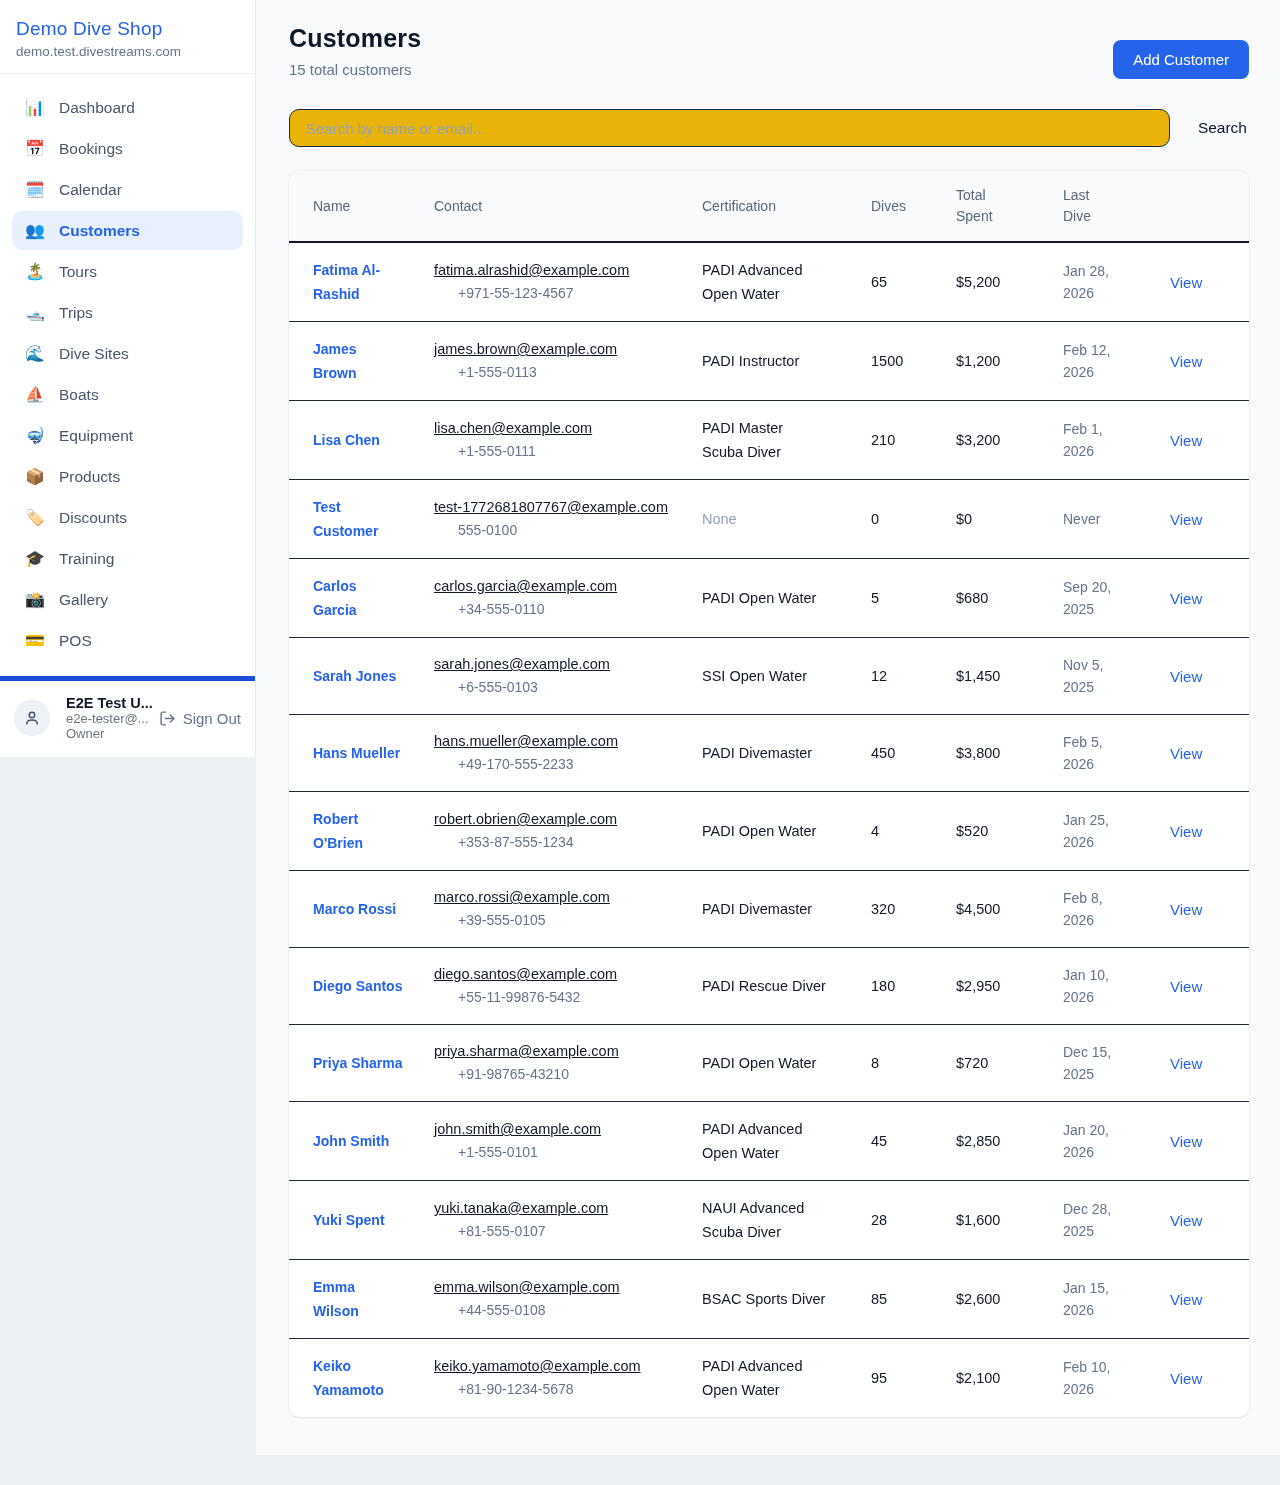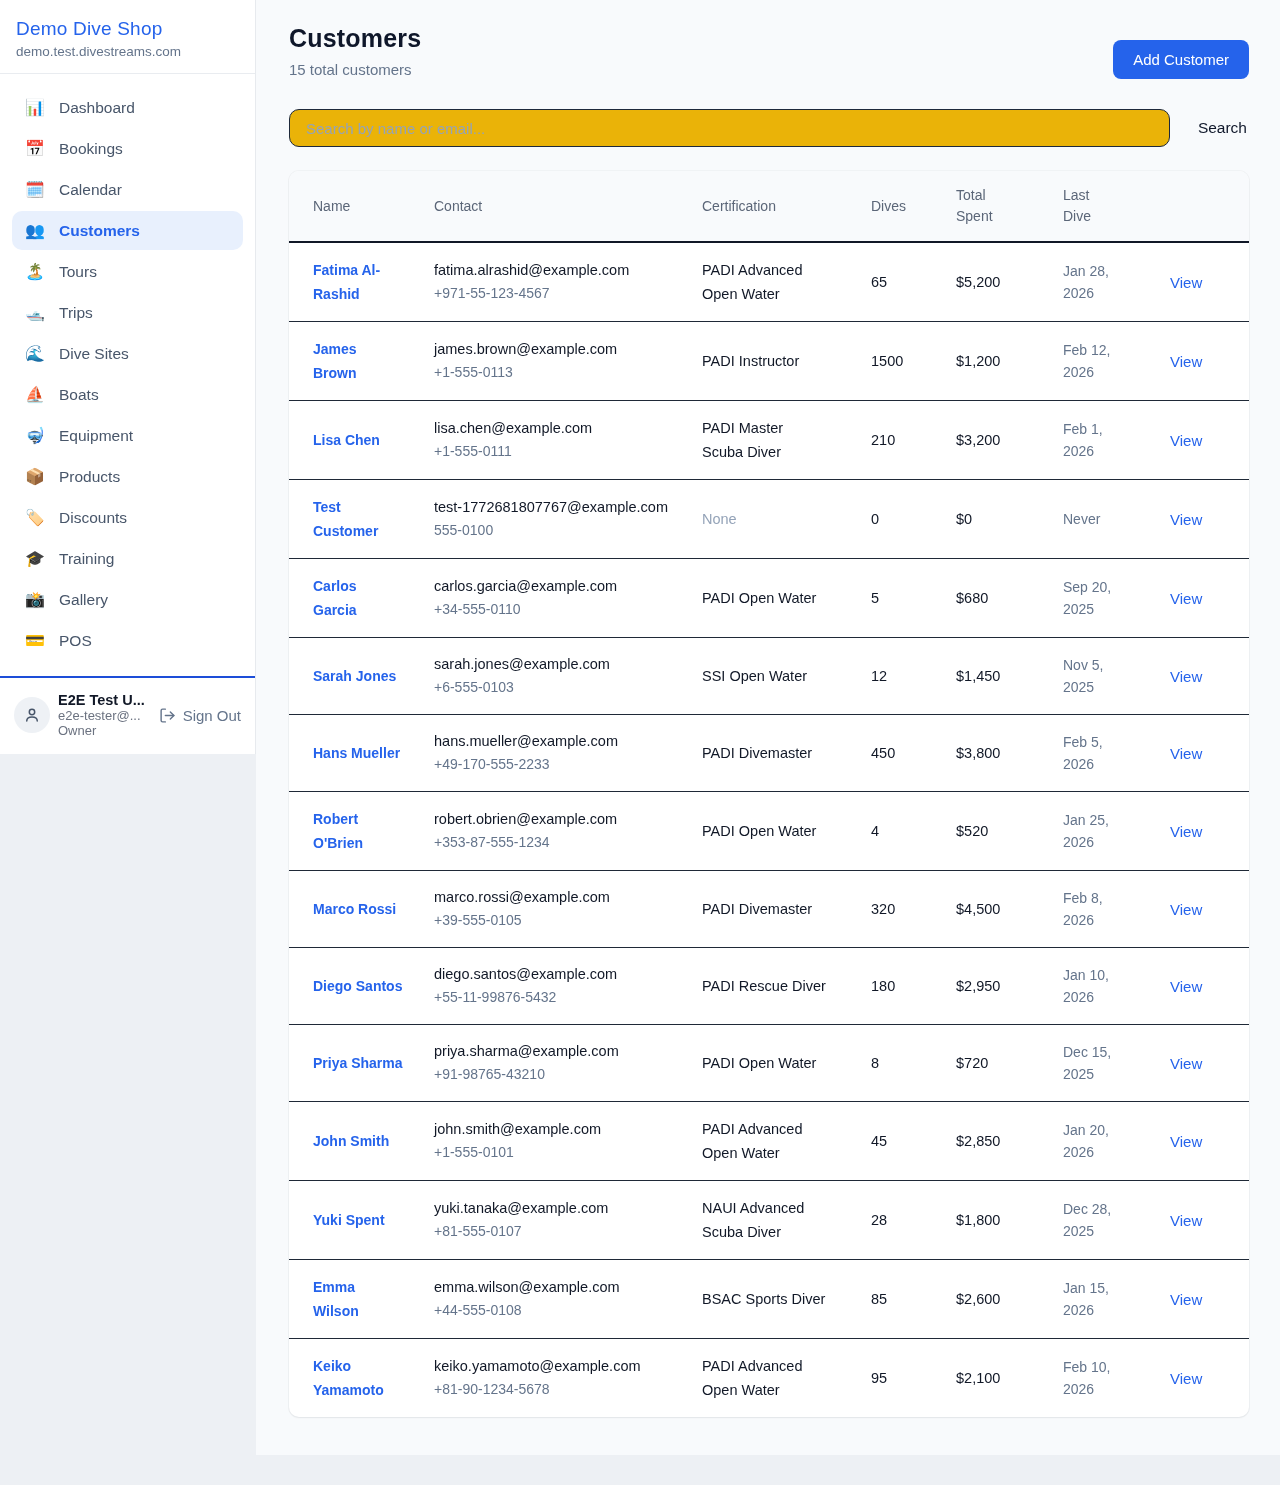--- a/index.html
+++ b/index.html
@@ -21,22 +21,22 @@
   .shop-domain { color: #64748b; font-size: 13.5px; margin-top: 4px; }
   .nav { padding: 12px 0 14px 0; }
   .nav-item {
     display: flex; align-items: center; gap: 13px;
     margin: 2px 12px; padding: 10px 12px; border-radius: 10px;
     font-size: 15.5px; color: #48566a; cursor: pointer;
   }
   .nav-item.active { background: #e8f0fd; color: #2563eb; font-weight: bold; }
   .nav-icon { width: 22px; text-align: center; font-size: 16px; }
   .user-section {
-    border-top: 2px solid #1d4ed8; padding: 14px 14px 16px 14px;
-    display: flex; align-items: center; gap: 8px;
+    border-top: 5px solid #1d4ed8; padding: 14px 14px 16px 14px;
+    display: flex; align-items: center; gap: 16px;
   }
   .avatar {
     width: 36px; height: 36px; border-radius: 50%; background: #eef1f5;
     display: flex; align-items: center; justify-content: center; flex: 0 0 36px;
   }
   .user-info { min-width: 0; flex: 1; }
   .user-name { font-size: 14.5px; font-weight: bold; color: #111827; white-space: nowrap; }
   .user-email, .user-role { font-size: 13px; color: #6b7280; white-space: nowrap; }
   .signout-btn {
     display: flex; align-items: center; gap: 7px; color: #64748b; font-size: 15px;
@@ -83,22 +83,22 @@
   tbody td {
     padding: 15px 16px 15px 0; vertical-align: middle;
     border-bottom: 1px solid #1f2937; font-size: 14.5px; color: #111827;
   }
   tbody tr:last-child td { border-bottom: none; }
   td.td-name { padding-left: 24px; }
   .name-link {
     color: #2563eb; font-size: 14px; font-weight: bold; text-decoration: none;
     display: inline-block; max-width: 90px; line-height: 24px; cursor: pointer;
   }
-  .email { color: #111827; font-size: 14.5px; line-height: 23px; overflow-wrap: break-word; }
-  .phone { color: #64748b; font-size: 14px; line-height: 23px; }
+  .email { color: #111827; font-size: 14.5px; line-height: 23px; overflow-wrap: break-word; text-decoration: underline; }
+  .phone { color: #64748b; font-size: 14px; line-height: 23px; margin-left: 24px; }
   .cert { display: inline-block; max-width: 126px; line-height: 24px; }
   .cert.muted { color: #94a3b8; }
   .td-last { color: #64748b; font-size: 14px; }
   .date { display: inline-block; max-width: 62px; line-height: 22px; }
   .view-link { color: #2563eb; font-size: 15px; text-decoration: none; cursor: pointer; }
   .icon-svg { stroke: #475569; fill: none; stroke-width: 2; stroke-linecap: round; stroke-linejoin: round; }
   .icon-svg.gray { stroke: #64748b; }
 </style>
 </head>
 <body>
@@ -400,21 +400,21 @@
   </tr>
 
   <tr>
     <td class="td-name"><a class="name-link">Yuki Spent</a></td>
     <td class="td-contact">
       <div class="email">yuki.tanaka@example.com</div>
       <div class="phone">+81-555-0107</div>
     </td>
     <td class="td-cert"><span class="cert">NAUI Advanced Scuba Diver</span></td>
     <td class="td-dives">28</td>
-    <td class="td-spent">$1,800</td>
+    <td class="td-spent">$1,600</td>
     <td class="td-last"><span class="date">Dec 28, 2025</span></td>
     <td class="td-action"><a class="view-link">View</a></td>
   </tr>
 
   <tr>
     <td class="td-name"><a class="name-link">Emma Wilson</a></td>
     <td class="td-contact">
       <div class="email">emma.wilson@example.com</div>
       <div class="phone">+44-555-0108</div>
     </td>

